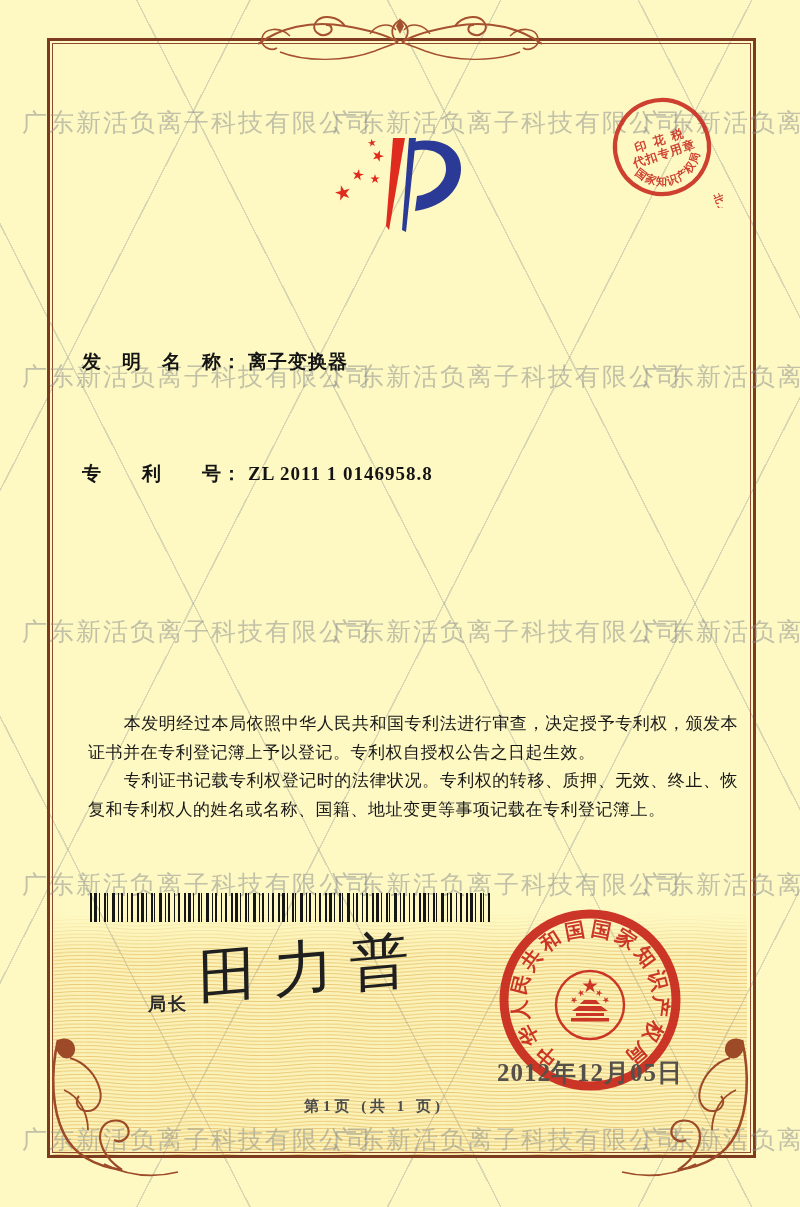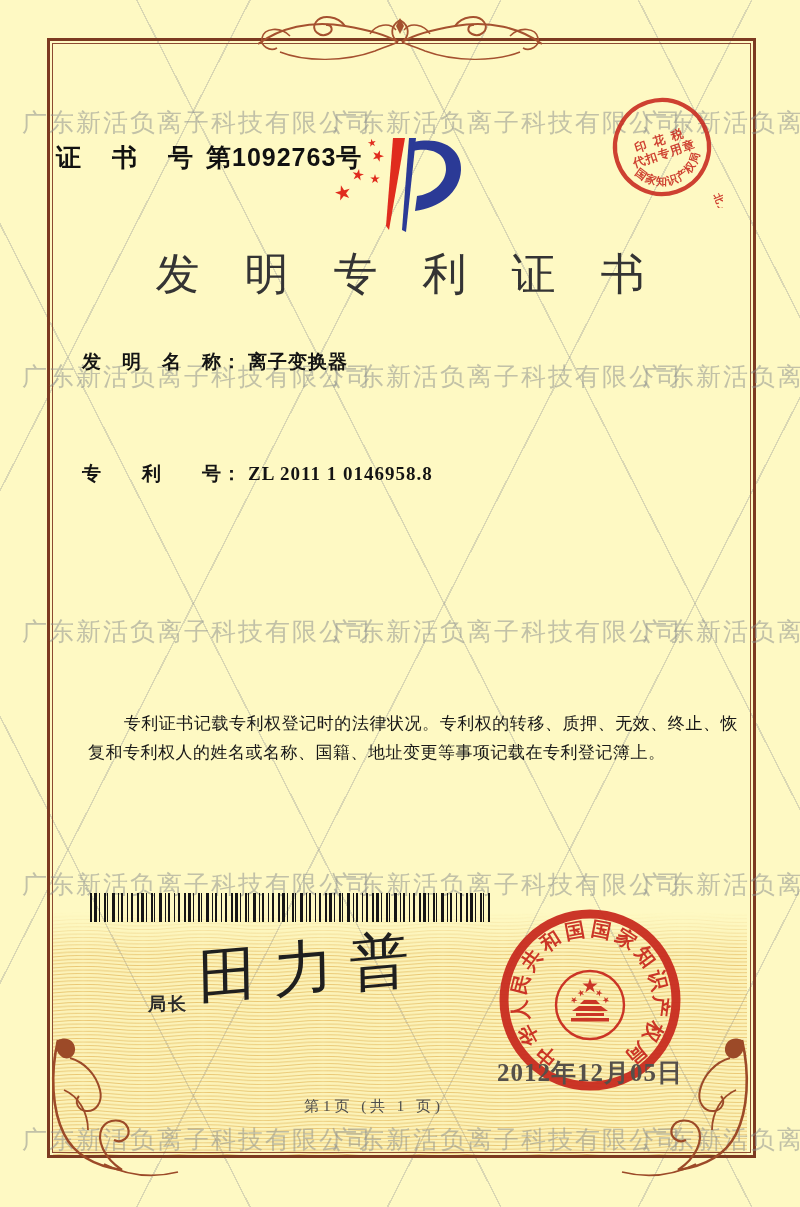--- a/index.html
+++ b/index.html
@@ -77,21 +77,21 @@
     transform:rotate(-5deg) skewX(-4deg); transform-origin:left center; font-weight:400;
   }
   .seal{position:absolute; left:480px; top:908px; z-index:6; opacity:.93;}
   .stamp{position:absolute; left:601px; top:86px; z-index:5; opacity:.88;}
   .seal-date{
     position:absolute; left:497px; top:1056px; z-index:7;
     font-size:25px; font-weight:bold; letter-spacing:1px; color:#55504a; white-space:nowrap;
   }
   .footer{
     position:absolute; left:0; top:1097px; width:748px; z-index:5; text-align:center;
-    font-size:15px; letter-spacing:4px; color:#4c4c4c; font-weight:400;
+    font-size:15px; letter-spacing:4px; color:#4c4c4c; font-weight:700;
   }
 </style>
 </head>
 <body>
 
 <div class="page">
 
   <div class="diagonals"></div>
 
   <div class="guilloche">
@@ -160,23 +160,20 @@
     <g fill="none" stroke="#9c4a28" stroke-width="2.6">
       <path d="M16,8 C8,42 10,78 22,102 C32,122 52,134 80,138"></path>
       <path d="M80,138 C62,126 54,108 60,96 C66,86 82,86 86,96 C89,105 80,112 72,108" stroke-width="2.2"></path>
       <path d="M22,58 C36,64 46,80 46,98" stroke-width="1.8"></path>
       <path d="M28,26 C42,30 54,42 58,58 C61,70 54,80 44,79 C36,78 32,70 37,64" stroke-width="2"></path>
       <path d="M62,132 C86,144 112,146 136,140" stroke-width="1.8"></path>
     </g>
     <path d="M16,8 C24,4 32,8 33,16 C34,24 26,29 20,25 C14,21 12,12 16,8 Z" fill="#9c4a28"></path>
   </svg>
 
-  <div class="cert-no">
-    <span>证　书　号</span><span class="num">第1092763号</span>
-  </div>
 
   <svg class="stamp" width="122" height="122" viewBox="0 0 122 122">
     <g transform="rotate(-18 61 61)" fill="#c8281d">
       <circle cx="61" cy="61" r="47" fill="none" stroke="#c8281d" stroke-width="4.2"></circle>
       <defs>
         <path id="stArcTop" d="M61,96 a35,35 0 1 1 -0.1,0"></path>
         <path id="stArcBot" d="M23,61 A38,38 0 0 0 99,61"></path>
       </defs>
       <text font-size="10" letter-spacing="1.5" font-family="Liberation Serif, DejaVu Serif, serif" font-weight="bold">
         <textPath href="#stArcTop" startOffset="50%" text-anchor="middle">北京市海淀区地方税务局</textPath>
@@ -196,30 +193,30 @@
     <polygon points="68,2 80,2 64,94 61,90" fill="#e02c1e"></polygon>
     <polygon points="84,2 91,2 81,96 77,94" fill="#2b3a96"></polygon>
     <path d="M89,6 C118,0 137,14 136,34 C135,57 114,72 90,75 L92,60 C107,58 120,48 121,34 C122,20 110,10 87,15 Z" fill="#2b3a96"></path>
     <use href="#st1" transform="translate(18,57) scale(8) rotate(-15)" fill="#e02c1e"></use>
     <use href="#st1" transform="translate(33,39) scale(6) rotate(10)" fill="#e02c1e"></use>
     <use href="#st1" transform="translate(50,43) scale(5)" fill="#e02c1e"></use>
     <use href="#st1" transform="translate(53,20) scale(6) rotate(20)" fill="#e02c1e"></use>
     <use href="#st1" transform="translate(47,7) scale(4.2) rotate(-10)" fill="#e02c1e"></use>
   </svg>
 
-  <div class="title">发 明 专 利 证 书</div>
 
   <div class="field" style="top:349px">
     <span class="lab">发　明　名　称：</span><span class="val">离子变换器</span>
   </div>
   <div class="field" style="top:461px">
     <span class="lab">专　　利　　号：</span><span class="val">ZL 2011 1 0146958.8</span>
   </div>
 
   <div class="body-text">
+    <p>本发明经过本局依照中华人民共和国专利法进行审查，决定授予专利权，颁发本证书并在专利登记簿上予以登记。专利权自授权公告之日起生效。</p>
     <p>专利证书记载专利权登记时的法律状况。专利权的转移、质押、无效、终止、恢复和专利权人的姓名或名称、国籍、地址变更等事项记载在专利登记簿上。</p>
   </div>
 
   <div class="barcode"></div>
 
   <div class="sig-title">局长</div>
   <div class="sig-name">田力普</div>
 
   <svg class="seal" width="220" height="185" viewBox="0 0 220 185">
     <defs>

